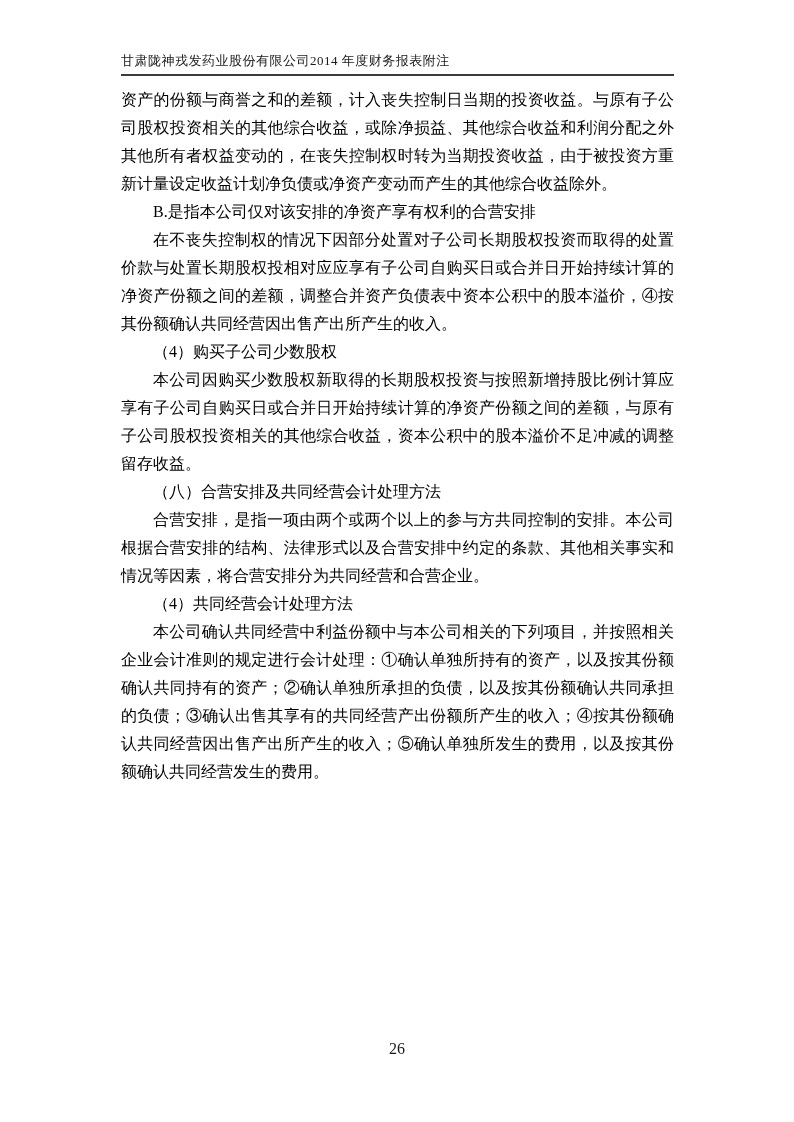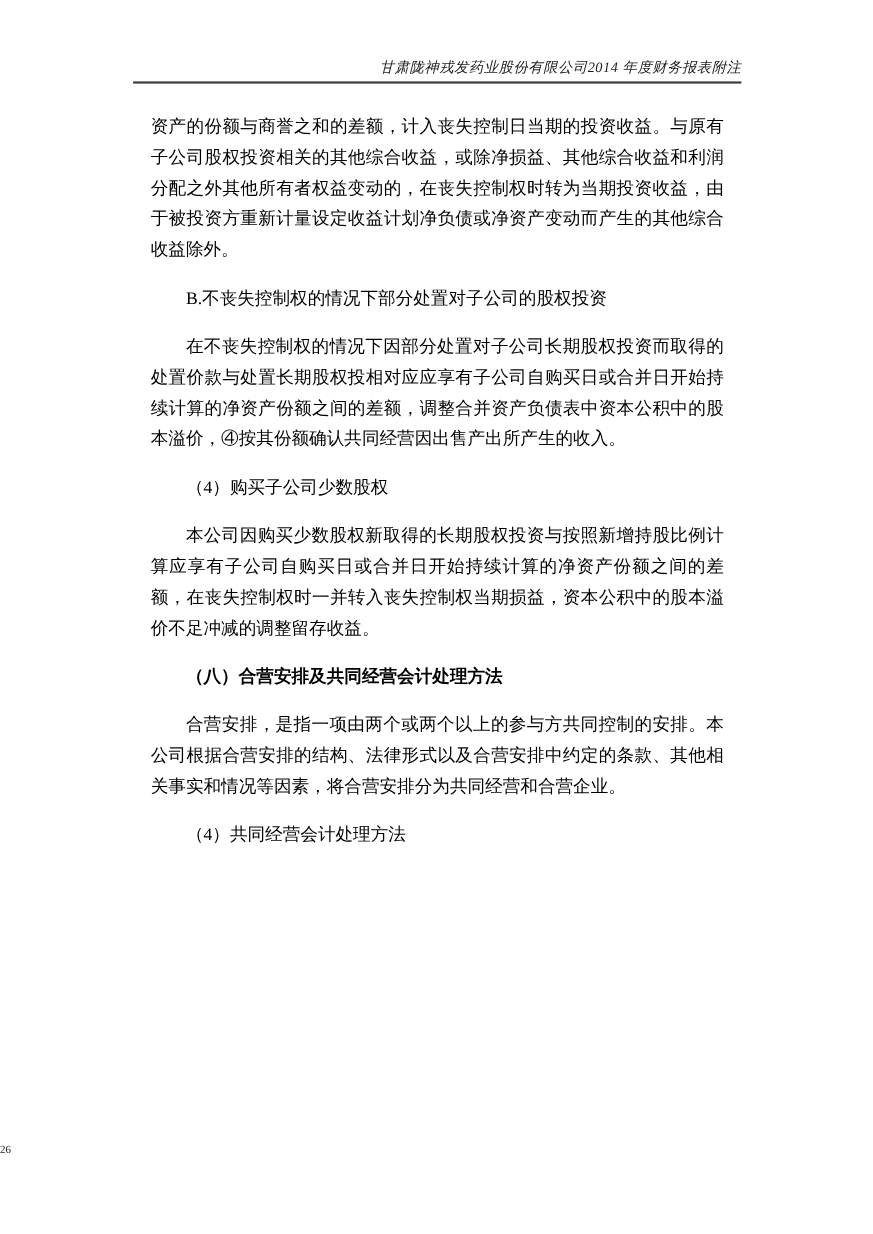--- a/index.html
+++ b/index.html
@@ -15,84 +15,85 @@
     color: #000000;
     font-family: "Liberation Serif", "DejaVu Serif", serif;
     overflow: hidden;
   }
   .header-row {
     position: absolute;
     top: 52px;
     left: 121px;
     width: 553px;
     display: flex;
-    justify-content: flex-end;
+    justify-content: flex-start;
     align-items: baseline;
     font-size: 13px;
     color: #1a1a1a;
     letter-spacing: 0.5px;
-    font-style: italic;
   }
   .header-rule {
     position: absolute;
     top: 74px;
     left: 121px;
     width: 553px;
     height: 0;
     border-top: 2px solid #3c3c3c;
   }
   .content {
     position: absolute;
     top: 86px;
     left: 121px;
     width: 553px;
   }
   .content p {
-    margin: 16px;
+    margin: 0;
     font-size: 16px;
     line-height: 28px;
     text-align: justify;
     text-justify: inter-ideograph;
     word-break: break-all;
   }
   .content p.indent {
     text-indent: 2em;
   }
   .content p.bold {
-    font-weight: bold;
+    font-weight: normal;
   }
   .footer {
     position: absolute;
     top: 1040px;
     left: 0;
     width: 100%;
-    font-size: 10px;
+    text-align: center;
+    font-size: 16px;
     color: #1a1a1a;
   }
 </style>
 </head>
 <body>
 
 <div class="page">
 
   <div class="header-row">
     <span>甘肃陇神戎发药业股份有限公司</span>
     <span>2014 年度财务报表附注</span>
   </div>
   <div class="header-rule"></div>
 
   <div class="content">
     <p>资产的份额与商誉之和的差额，计入丧失控制日当期的投资收益。与原有子公司股权投资相关的其他综合收益，或除净损益、其他综合收益和利润分配之外其他所有者权益变动的，在丧失控制权时转为当期投资收益，由于被投资方重新计量设定收益计划净负债或净资产变动而产生的其他综合收益除外。</p>
-    <p class="indent">B.不丧失控制权的情况下部分处置对子公司的股权投资</p>
+    <p class="indent">B.是指本公司仅对该安排的净资产享有权利的合营安排</p>
     <p class="indent">在不丧失控制权的情况下因部分处置对子公司长期股权投资而取得的处置价款与处置长期股权投相对应应享有子公司自购买日或合并日开始持续计算的净资产份额之间的差额，调整合并资产负债表中资本公积中的股本溢价，④按其份额确认共同经营因出售产出所产生的收入。</p>
     <p class="indent">（4）购买子公司少数股权</p>
-    <p class="indent">本公司因购买少数股权新取得的长期股权投资与按照新增持股比例计算应享有子公司自购买日或合并日开始持续计算的净资产份额之间的差额，在丧失控制权时一并转入丧失控制权当期损益，资本公积中的股本溢价不足冲减的调整留存收益。</p>
+    <p class="indent">本公司因购买少数股权新取得的长期股权投资与按照新增持股比例计算应享有子公司自购买日或合并日开始持续计算的净资产份额之间的差额，与原有子公司股权投资相关的其他综合收益，资本公积中的股本溢价不足冲减的调整留存收益。</p>
     <p class="indent bold">（八）合营安排及共同经营会计处理方法</p>
     <p class="indent">合营安排，是指一项由两个或两个以上的参与方共同控制的安排。本公司根据合营安排的结构、法律形式以及合营安排中约定的条款、其他相关事实和情况等因素，将合营安排分为共同经营和合营企业。</p>
     <p class="indent">（4）共同经营会计处理方法</p>
+    <p class="indent">本公司确认共同经营中利益份额中与本公司相关的下列项目，并按照相关企业会计准则的规定进行会计处理：①确认单独所持有的资产，以及按其份额确认共同持有的资产；②确认单独所承担的负债，以及按其份额确认共同承担的负债；③确认出售其享有的共同经营产出份额所产生的收入；④按其份额确认共同经营因出售产出所产生的收入；⑤确认单独所发生的费用，以及按其份额确认共同经营发生的费用。</p>
 
   </div>
 
   <div class="footer">
     <span>26</span>
   </div>
 
 </div>
 
 </body></html>

